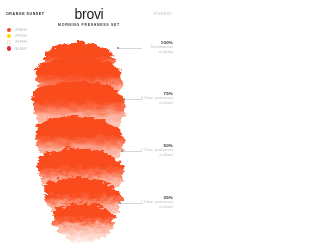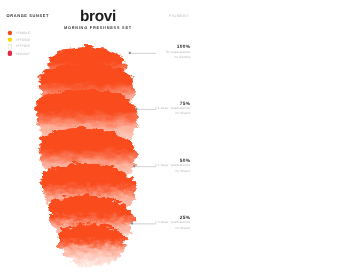--- a/index.html
+++ b/index.html
@@ -20,21 +20,21 @@
   }
   .brand-right{
     position:absolute;right:6px;top:12px;
     font-size:3.4px;font-weight:600;letter-spacing:.45px;
     color:#cfcfcf;white-space:nowrap;
   }
   .title-wrap{
     position:absolute;left:0;right:0;top:7px;text-align:center;
   }
   .title{
-    font-size:14px;font-weight:700;letter-spacing:-.3px;
+    font-size:14px;font-weight:400;letter-spacing:-.3px;
     color:#1c1c1c;line-height:1;
   }
   .subtitle{
     margin-top:2px;
     font-size:3.5px;font-weight:700;letter-spacing:.7px;
     color:#3a3a3a;
   }
 
   
   .legend{position:absolute;left:7px;top:27px;}

